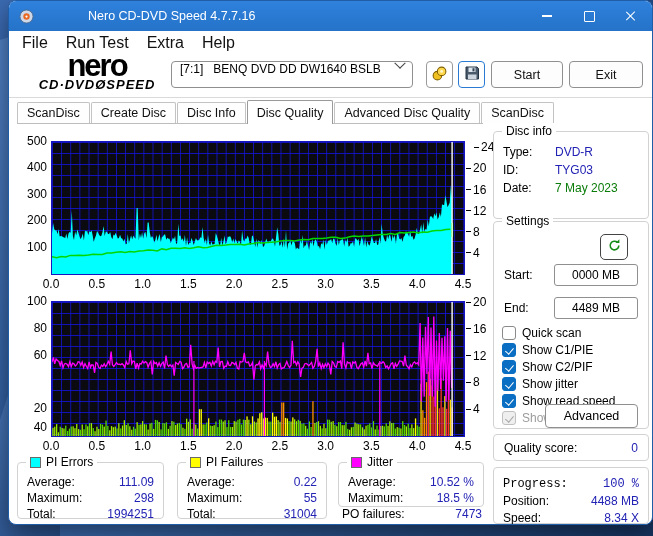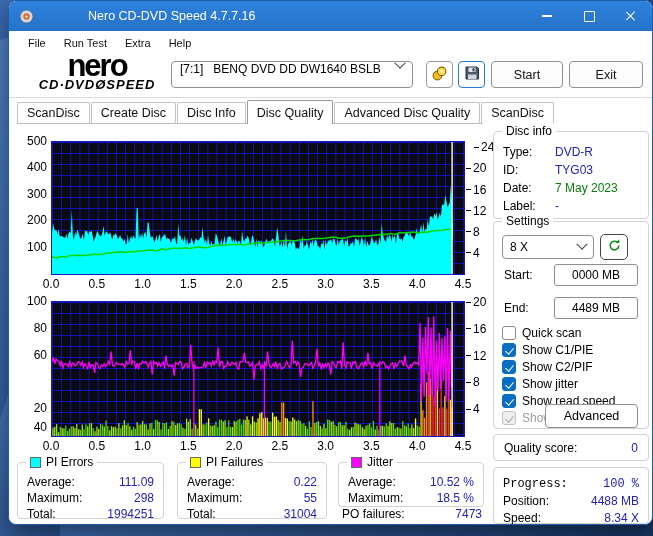--- a/index.html
+++ b/index.html
@@ -25,21 +25,21 @@
   #titlebar .app-ico{margin:0 8px 0 10px;display:flex;}
   .win-controls{margin-left:auto;display:flex;height:100%;}
   .win-btn{width:42px;height:100%;display:flex;align-items:center;justify-content:center;}
   .glyph-min{width:10px;height:1.4px;background:#fff;}
   .glyph-max{width:9px;height:9px;border:1.3px solid #fff;border-radius:1px;}
   .glyph-close{position:relative;width:12px;height:12px;}
   .glyph-close::before,.glyph-close::after{content:"";position:absolute;left:5.4px;top:0;width:1.4px;height:12px;background:#fff;}
   .glyph-close::before{transform:rotate(45deg);} .glyph-close::after{transform:rotate(-45deg);}
 
   
-  #menubar{position:absolute;left:0;top:30px;right:0;height:23px;background:#fff;display:flex;align-items:center;padding-left:10px;font-size:11px;color:#111;}
+  #menubar{position:absolute;left:0;top:30px;right:0;height:23px;background:#fff;display:flex;align-items:center;padding-left:4px;font-size:16px;color:#111;}
   .menu-item{padding:3px 9px;}
 
   
   #logo{position:absolute;left:14px;top:53px;width:148px;height:42px;text-align:center;color:#000;}
   #logo .l1{font-size:31px;font-weight:800;letter-spacing:-2px;line-height:24px;}
   #logo .l2{font-size:13px;font-weight:700;font-style:italic;letter-spacing:1px;line-height:14px;}
   #drive-select{position:absolute;left:162px;top:60px;width:242px;height:27px;border:1px solid #8f8f8f;border-radius:4px;
     display:flex;background:#fff;font-size:12px;box-sizing:border-box;padding:0 8px;}
   #drive-select .drive-text{white-space:pre;overflow:hidden;flex:1;}
   .chev{width:7px;height:7px;border-right:1.5px solid #444;border-bottom:1.5px solid #444;transform:rotate(45deg) translate(-2px,-2px);flex:none;}
@@ -560,34 +560,26 @@
         <span class="vl" style="right: auto; left: 52px; text-align: center;">DVD-R</span>
       </div>
       <div class="srow" style="top: 31px;">
         <span class="lb">ID:</span>
         <span class="vl" style="right: auto; left: 52px;">TYG03</span>
       </div>
       <div class="srow" style="top: 49px;">
         <span class="lb">Date:</span>
         <span class="vl green-vl" style="right: auto; left: 52px;">7 May 2023</span>
       </div>
-      <div class="srow" style="top: 67px;">
-        <span class="lb">Label:</span>
-        <span class="vl" style="right: auto; left: 52px;">-</span>
-      </div>
     </div>
 
   <div class="gbox" id="box-settings" style="left:484px;top:220px;width:156px;height:208px;">
     <div class="gtitle">
         <span>Settings</span>
       </div>
-    <div id="speed-select">
-      <span class="txt">8 X</span>
-      <span class="chev"></span>
-    </div>
     <button id="refresh-btn">
       <span>
         <svg width="15" height="15" viewBox="0 0 16 16">
             <path d="M12.6 8a4.6 4.6 0 1 1-1.4-3.3" fill="none" stroke="#188c18" stroke-width="1.7"></path>
             <path d="M13.2 1.4v4h-4z" fill="#188c18"></path>
           </svg>
       </span>
     </button>
     <span class="rlabel" style="left:10px;top:46px;">Start:</span>
     <input class="mini-input" style="top: 42px;" readonly="" value="0000 MB">

